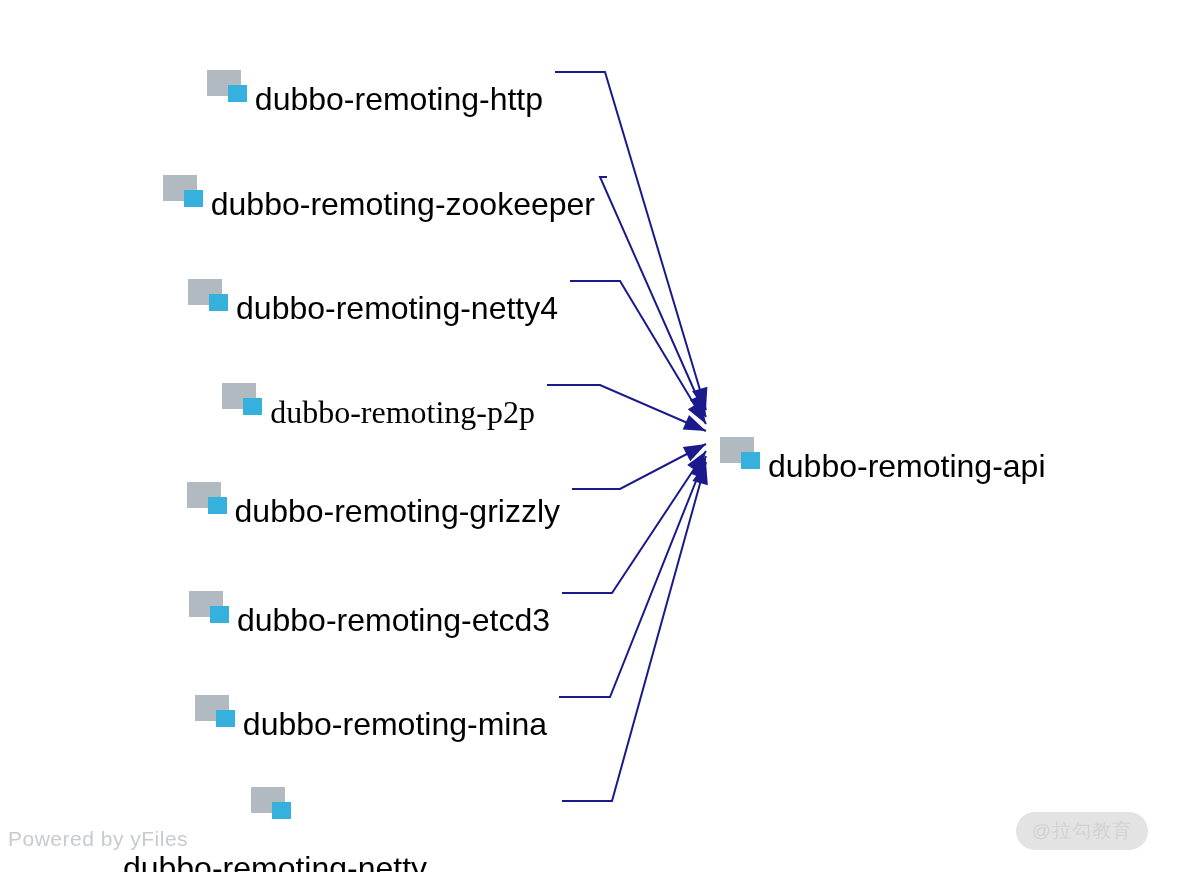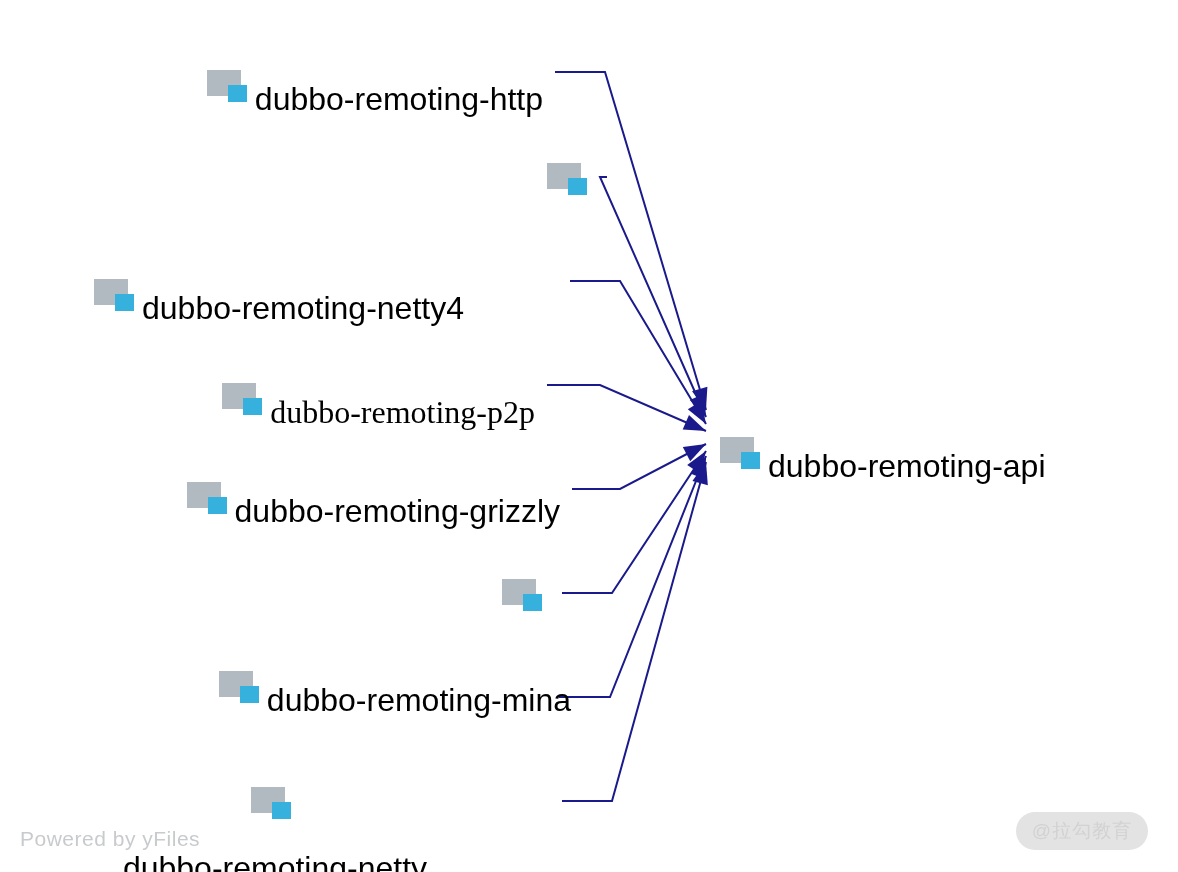--- a/index.html
+++ b/index.html
@@ -68,21 +68,21 @@
   }
   .node-label {
     font-size: 32px;
     color: #000000;
     letter-spacing: 0px;
     line-height: 1;
     margin-top: 31px;
   }
   #yfiles-watermark {
     position: absolute;
-    left: 20px;
+    left: 8px;
     top: 827px;
     font-size: 21px;
     color: #c8cbcd;
     letter-spacing: 0.5px;
   }
   #brand-watermark {
     position: absolute;
     left: 1016px;
     top: 812px;
     width: 132px;
@@ -137,22 +137,23 @@
           <span class="folder-badge"></span>
         </span>
         <span class="node-label">dubbo-remoting-http</span>
       </div>
       <div class="graph-node node-source" style="left: 0px; top: 157px; width: 595px;">
         <span class="folder-icon">
           <span class="folder-tab"></span>
           <span class="folder-body"></span>
           <span class="folder-badge"></span>
         </span>
-      </div>
-      <div class="graph-node node-source" style="left: 0px; top: 261px; width: 558px; justify-content: center;">
+        <span class="node-label">dubbo-remoting-zookeeper</span>
+      </div>
+      <div class="graph-node node-source" style="left: 0px; top: 261px; width: 558px;">
         <span class="folder-icon">
           <span class="folder-tab"></span>
           <span class="folder-body"></span>
           <span class="folder-badge"></span>
         </span>
         <span class="node-label">dubbo-remoting-netty4</span>
       </div>
       <div class="graph-node node-source" style="left: 0px; top: 365px; width: 535px; font-family: Liberation Serif, serif;">
         <span class="folder-icon">
           <span class="folder-tab"></span>
@@ -168,22 +169,23 @@
           <span class="folder-badge"></span>
         </span>
         <span class="node-label">dubbo-remoting-grizzly</span>
       </div>
       <div class="graph-node node-source" style="left: 0px; top: 573px; width: 550px;">
         <span class="folder-icon">
           <span class="folder-tab"></span>
           <span class="folder-body"></span>
           <span class="folder-badge"></span>
         </span>
-      </div>
-      <div class="graph-node node-source" style="left: 0px; top: 653px; width: 547px; padding-left: 24px;">
+        <span class="node-label">dubbo-remoting-etcd3</span>
+      </div>
+      <div class="graph-node node-source" style="left: 0px; top: 677px; width: 547px;">
         <span class="folder-icon">
           <span class="folder-tab"></span>
           <span class="folder-body"></span>
           <span class="folder-badge"></span>
         </span>
         <span class="node-label">dubbo-remoting-mina</span>
       </div>
       <div class="graph-node node-source" style="left: 0px; top: 781px; width: 550px; flex-direction: column;">
         <span class="folder-icon">
           <span class="folder-tab"></span>

